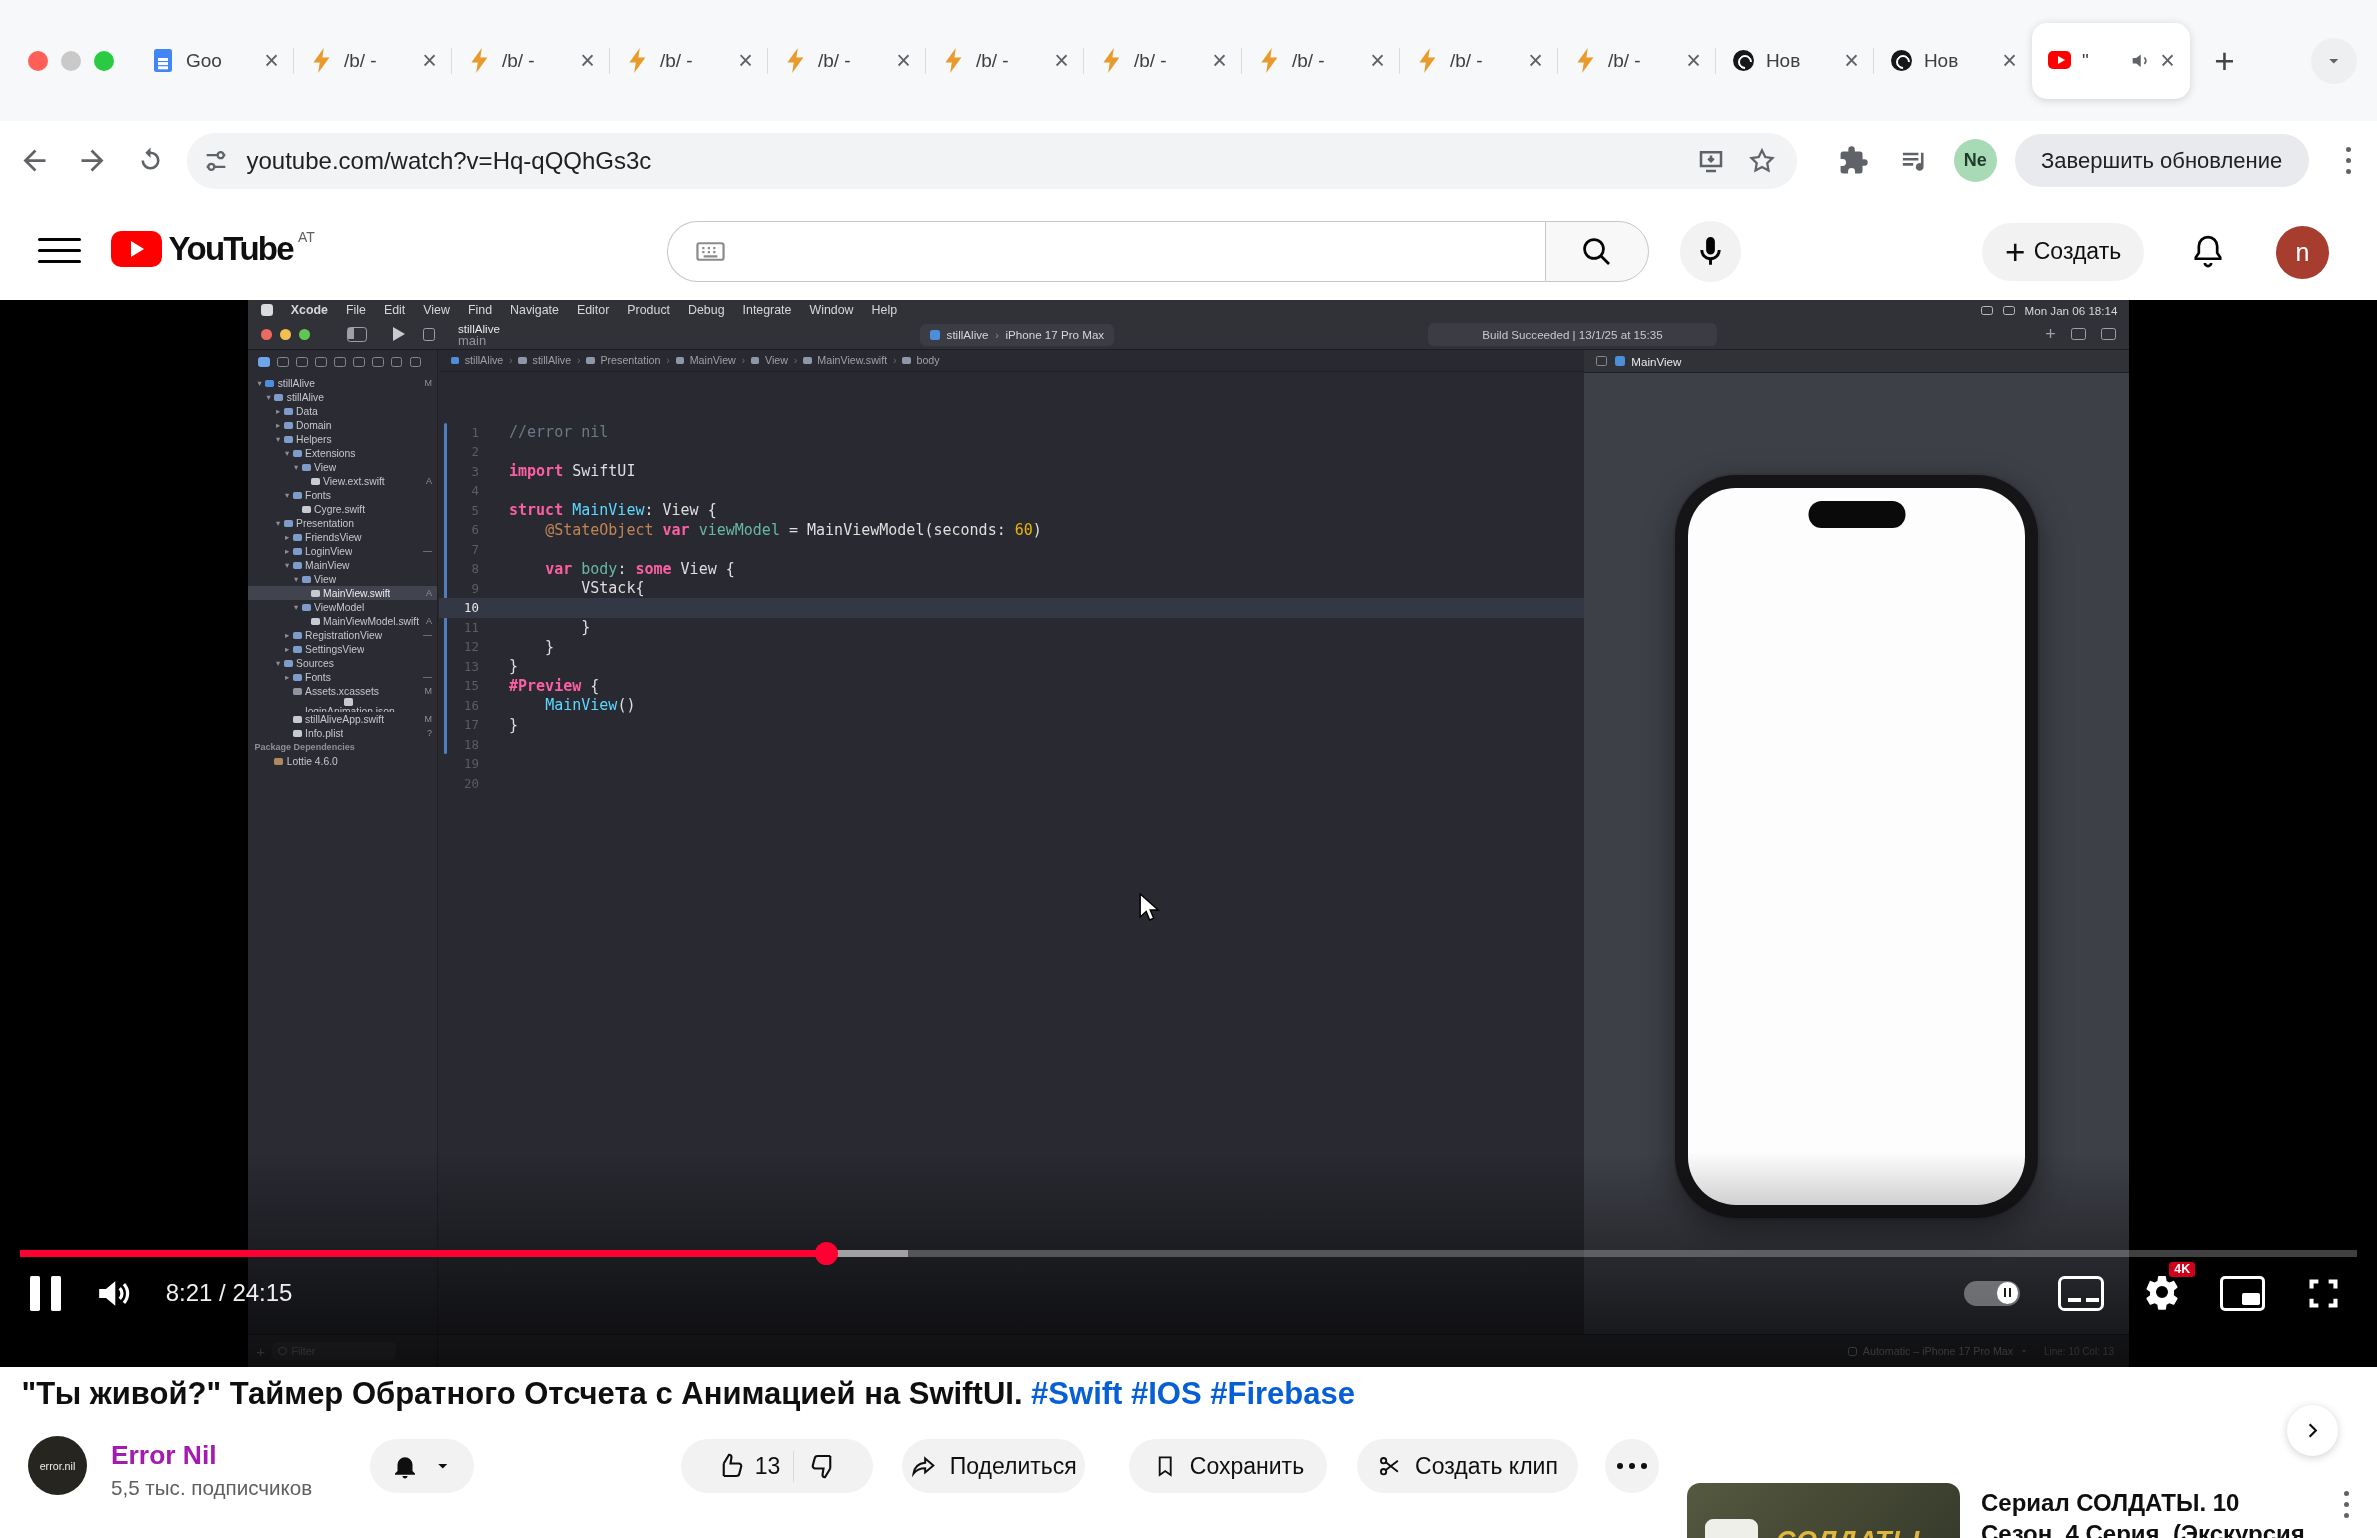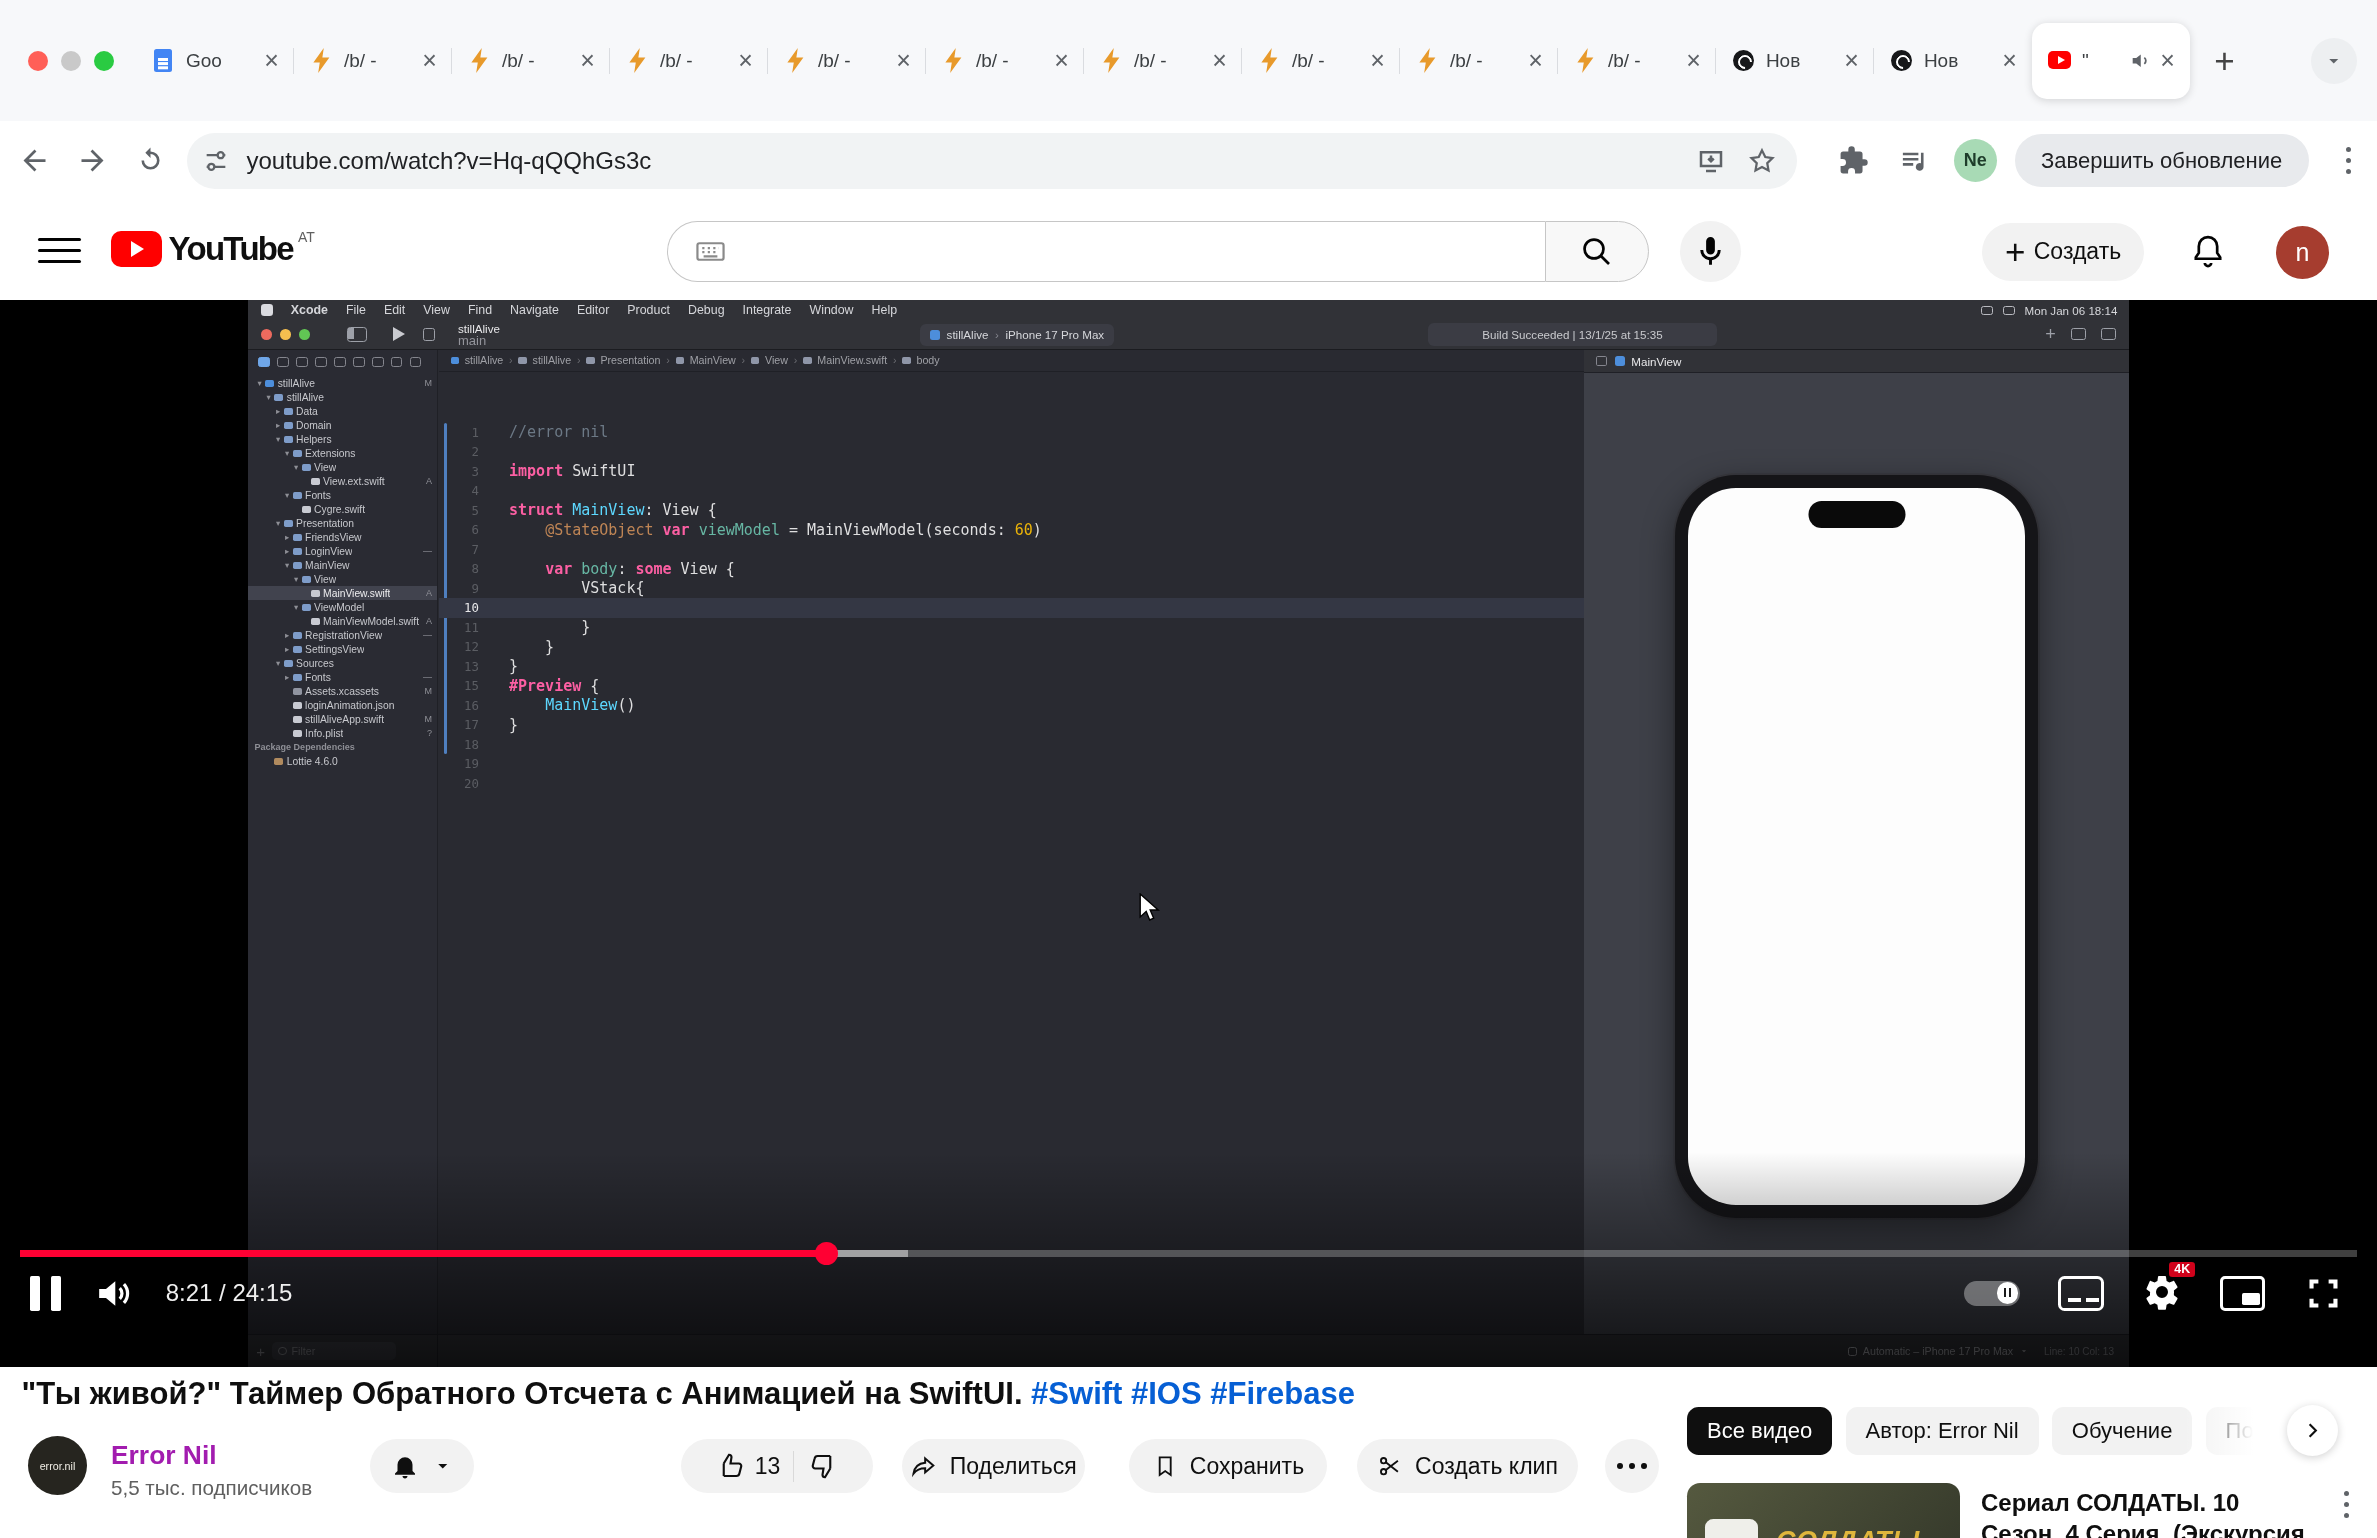--- a/index.html
+++ b/index.html
@@ -569,21 +569,21 @@
               <span class="xc-fileicon ic-folder"></span>
               <span class="xc-filename">Fonts</span>
               <span class="xc-badge">—</span>
             </div>
             <div class="xc-tree-row" style="padding-left: 34px;">
               <span class="xc-disclosure"></span>
               <span class="xc-fileicon ic-asset"></span>
               <span class="xc-filename">Assets.xcassets</span>
               <span class="xc-badge">M</span>
             </div>
-            <div class="xc-tree-row" style="padding-left: 34px;">
+            <div class="xc-tree-row" style="padding-left: 20px; flex-direction: column;">
               <span class="xc-disclosure"></span>
               <span class="xc-fileicon ic-json"></span>
               <span class="xc-filename">loginAnimation.json</span>
             </div>
             <div class="xc-tree-row" style="padding-left: 34px;">
               <span class="xc-disclosure"></span>
               <span class="xc-fileicon ic-swift"></span>
               <span class="xc-filename">stillAliveApp.swift</span>
               <span class="xc-badge">M</span>
             </div>
@@ -838,26 +838,20 @@
     </div>
 
     <div class="pill more-circle">
       <div class="dots-h">
           <i></i>
           <i></i>
           <i></i>
         </div>
     </div>
 
-    <div class="chips">
-        <div class="chip selected">Все видео</div>
-        <div class="chip">Автор: Error Nil</div>
-        <div class="chip">Обучение</div>
-        <div class="chip">По</div>
-      </div>
     <div class="chips-fade"></div>
     <div class="chips-arrow">
       <svg width="23" height="23" viewBox="0 0 24 24">
           <path d="M9 5.5l6.5 6.5L9 18.5" stroke="#0F0F0F" stroke-width="2.2" fill="none"></path>
         </svg>
     </div>
 
     <div class="rec-thumb">
       <span class="cap"></span>
       <span class="tlabel">СОЛДАТЫ</span>

